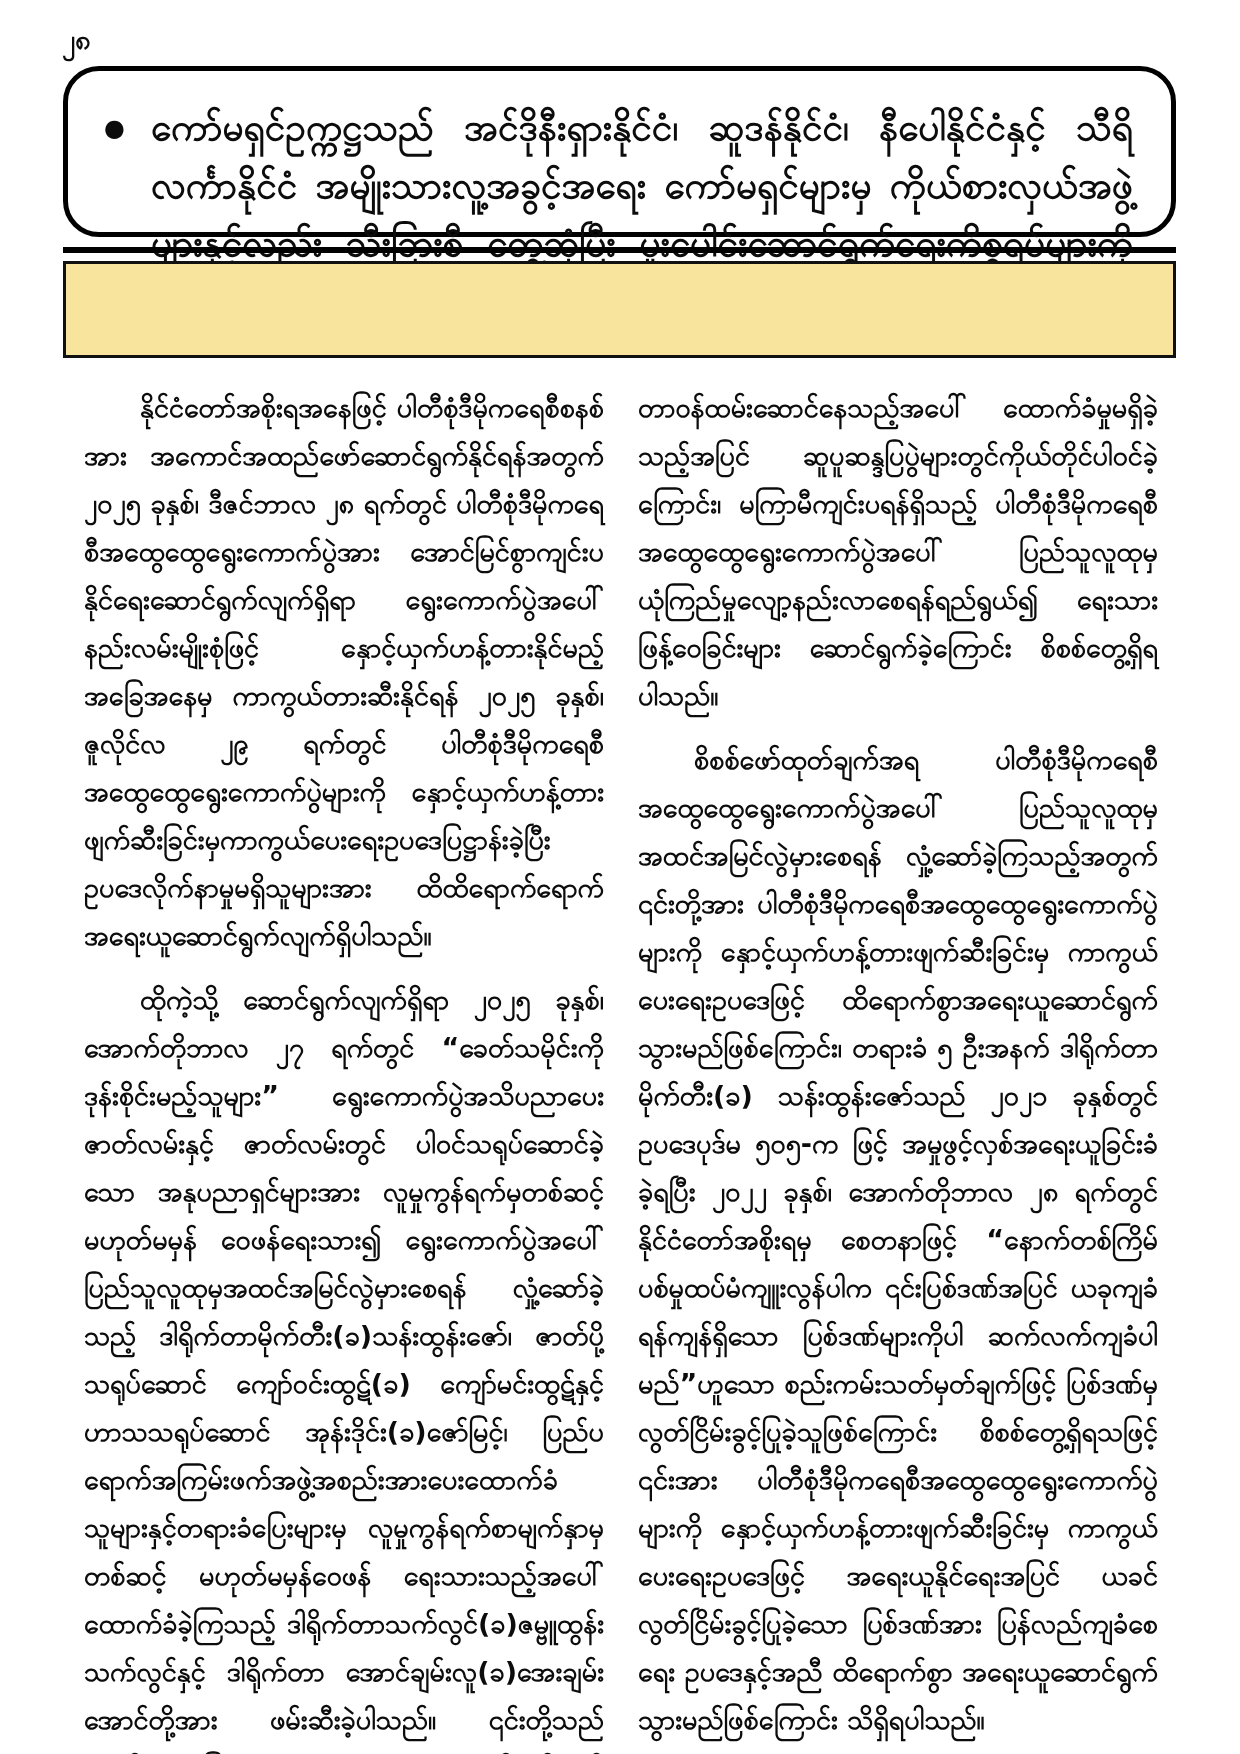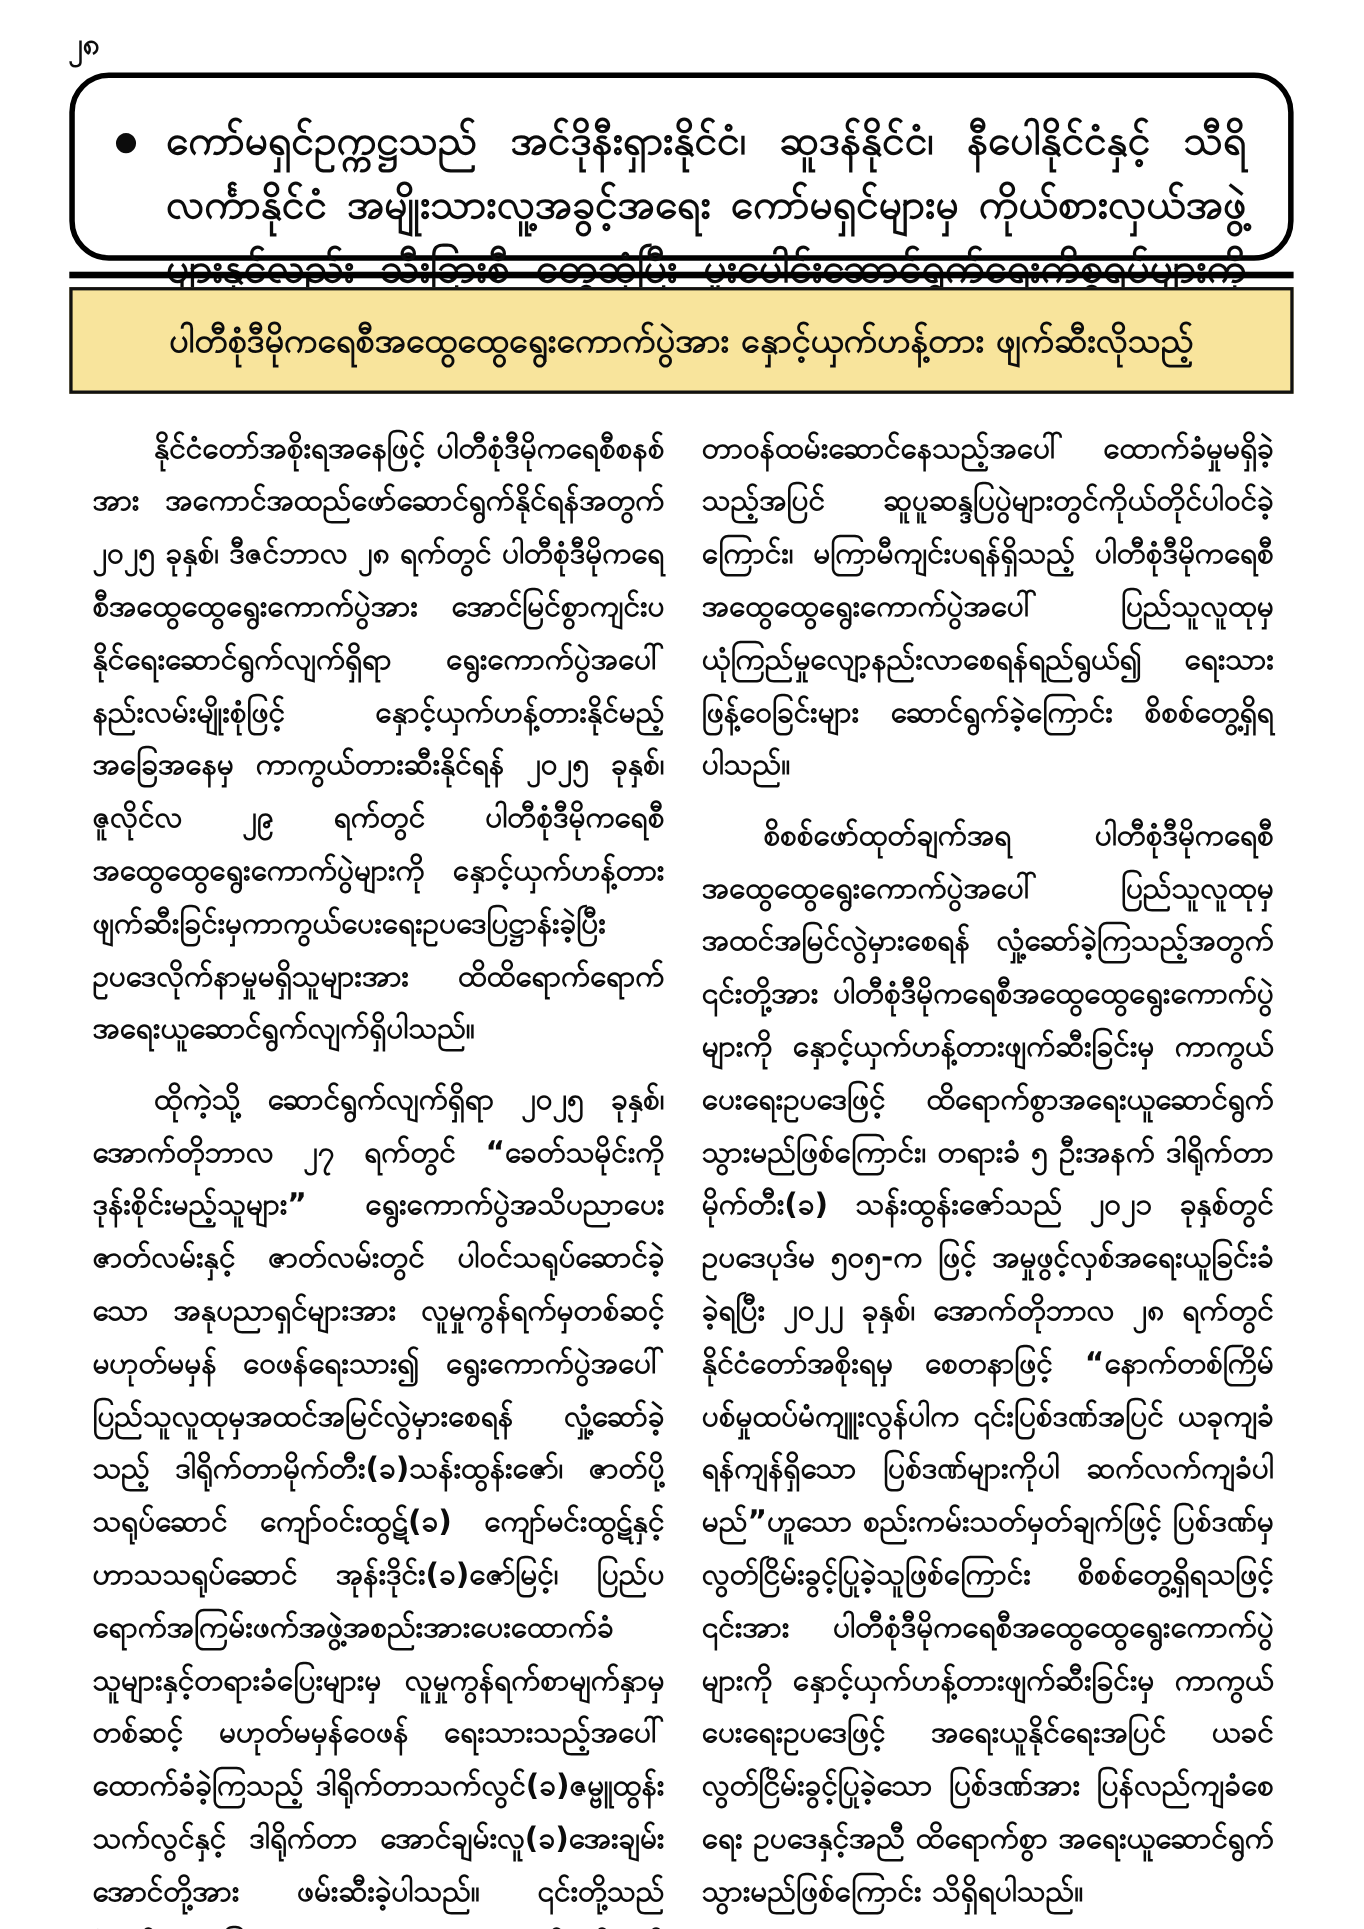--- a/index.html
+++ b/index.html
@@ -112,21 +112,20 @@
   <div class="page-number">၂၈</div>
 
   <div class="notice-box">
     <span class="notice-bullet">●</span>
     <div class="notice-text">ကော်မရှင်ဥက္ကဋ္ဌသည် အင်ဒိုနီးရှားနိုင်ငံ၊ ဆူဒန်နိုင်ငံ၊ နီပေါနိုင်ငံနှင့် သီရိလင်္ကာနိုင်ငံ အမျိုးသားလူ့အခွင့်အရေး ကော်မရှင်များမှ ကိုယ်စားလှယ်အဖွဲ့များနှင့်လည်း သီးခြားစီ တွေ့ဆုံပြီး ပူးပေါင်းဆောင်ရွက်ရေးကိစ္စရပ်များကို ဆွေးနွေးခဲ့။</div>
   </div>
 
   <div class="heavy-rule"></div>
 
   <div class="headline-box">
-    <div class="headline-line">ပါတီစုံဒီမိုကရေစီအထွေထွေရွေးကောက်ပွဲအား နှောင့်ယှက်ဟန့်တား ဖျက်ဆီးလိုသည့်</div>
   </div>
 
   <div class="columns">
 
     <div class="col">
       <p class="para">နိုင်ငံတော်အစိုးရအနေဖြင့် ပါတီစုံဒီမိုကရေစီစနစ်အား အကောင်အထည်ဖော်ဆောင်ရွက်နိုင်ရန်အတွက် ၂၀၂၅ ခုနှစ်၊ ဒီဇင်ဘာလ ၂၈ ရက်တွင် ပါတီစုံဒီမိုကရေစီအထွေထွေရွေးကောက်ပွဲအား အောင်မြင်စွာကျင်းပနိုင်ရေးဆောင်ရွက်လျက်ရှိရာ ရွေးကောက်ပွဲအပေါ် နည်းလမ်းမျိုးစုံဖြင့် နှောင့်ယှက်ဟန့်တားနိုင်မည့် အခြေအနေမှ ကာကွယ်တားဆီးနိုင်ရန် ၂၀၂၅ ခုနှစ်၊ ဇူလိုင်လ ၂၉ ရက်တွင် ပါတီစုံဒီမိုကရေစီအထွေထွေရွေးကောက်ပွဲများကို နှောင့်ယှက်ဟန့်တားဖျက်ဆီးခြင်းမှကာကွယ်ပေးရေးဥပဒေပြဋ္ဌာန်းခဲ့ပြီး ဥပဒေလိုက်နာမှုမရှိသူများအား ထိထိရောက်ရောက် အရေးယူဆောင်ရွက်လျက်ရှိပါသည်။</p>
       <p class="para">ထိုကဲ့သို့ ဆောင်ရွက်လျက်ရှိရာ ၂၀၂၅ ခုနှစ်၊ အောက်တိုဘာလ ၂၇ ရက်တွင် “ခေတ်သမိုင်းကို ဒုန်းစိုင်းမည့်သူများ” ရွေးကောက်ပွဲအသိပညာပေးဇာတ်လမ်းနှင့် ဇာတ်လမ်းတွင် ပါဝင်သရုပ်ဆောင်ခဲ့သော အနုပညာရှင်များအား လူမှုကွန်ရက်မှတစ်ဆင့် မဟုတ်မမှန် ဝေဖန်ရေးသား၍ ရွေးကောက်ပွဲအပေါ် ပြည်သူလူထုမှအထင်အမြင်လွဲမှားစေရန် လှုံ့ဆော်ခဲ့သည့် ဒါရိုက်တာမိုက်တီး(ခ)သန်းထွန်းဇော်၊ ဇာတ်ပို့သရုပ်ဆောင် ကျော်ဝင်းထွဋ်(ခ) ကျော်မင်းထွဋ်နှင့် ဟာသသရုပ်ဆောင် အုန်းဒိုင်း(ခ)ဇော်မြင့်၊ ပြည်ပရောက်အကြမ်းဖက်အဖွဲ့အစည်းအားပေးထောက်ခံသူများနှင့်တရားခံပြေးများမှ လူမှုကွန်ရက်စာမျက်နှာမှတစ်ဆင့် မဟုတ်မမှန်ဝေဖန် ရေးသားသည့်အပေါ် ထောက်ခံခဲ့ကြသည့် ဒါရိုက်တာသက်လွင်(ခ)ဇမ္ဗူထွန်းသက်လွင်နှင့် ဒါရိုက်တာ အောင်ချမ်းလူ(ခ)အေးချမ်းအောင်တို့အား ဖမ်းဆီးခဲ့ပါသည်။ ၎င်းတို့သည် ဖွဲ့စည်းပုံအခြေခံဥပဒေ (၂၀၀၈ ခုနှစ်)နှင့်အညီ တပ်မတော်မှနိုင်ငံတော်</p>
     </div>
 
     <div class="col">

